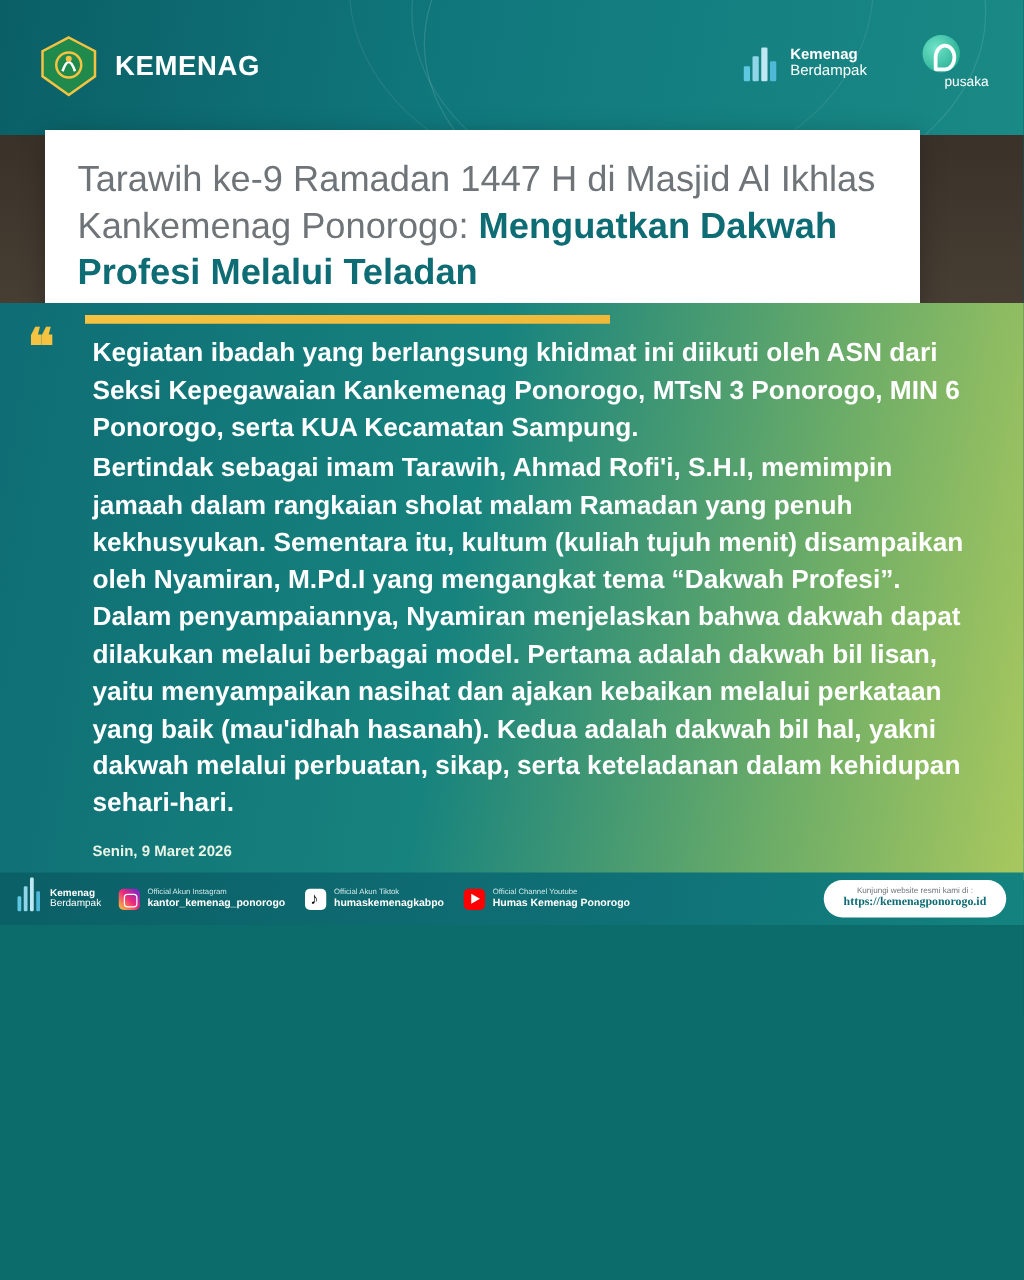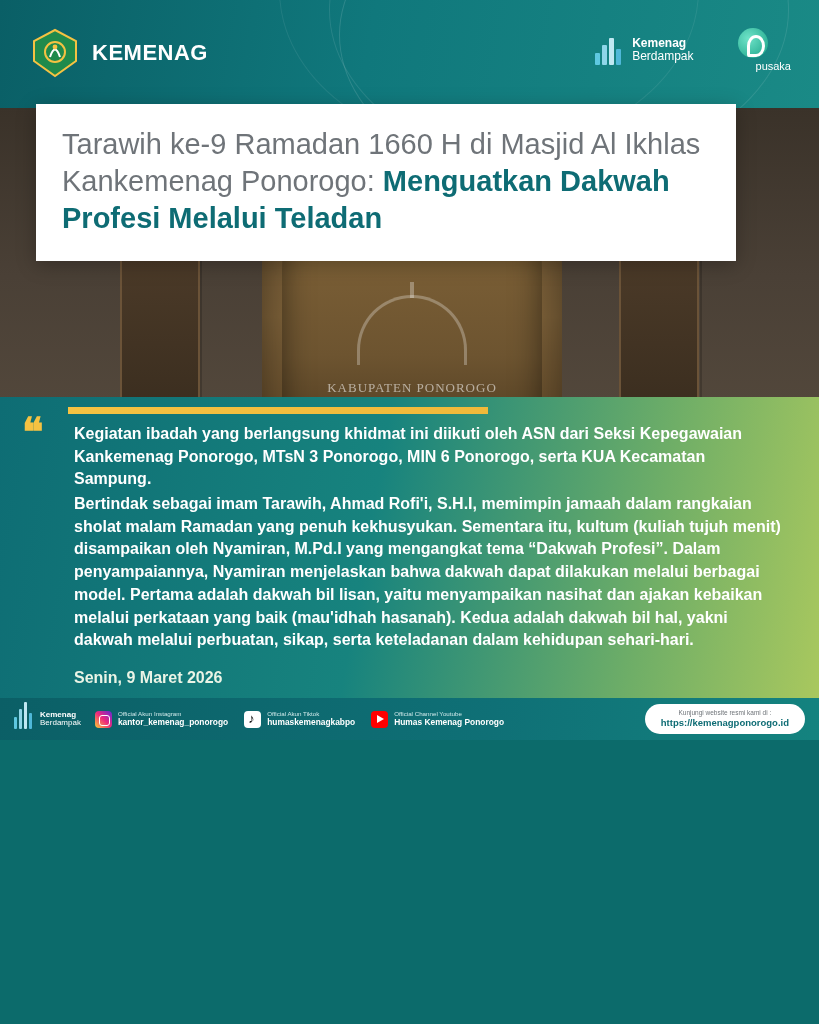--- a/index.html
+++ b/index.html
@@ -222,28 +222,28 @@
   }
   .quote-mark {
     position: absolute; left: 22px; top: 22px;
     color: #f5c242; font-size: 40px; font-weight: bold;
     font-family: "Liberation Serif", serif; line-height: 0.7;
     letter-spacing: -2px;
   }
   .quote-body {
     margin-left: 40px;
     color: #ffffff;
-    font-size: 16px;
+    font-size: 21px;
     line-height: 1.42;
     font-weight: bold;
   }
   .quote-body p { margin-bottom: 2px; }
   .quote-meta {
     margin-left: 40px; margin-top: 14px;
-    color: #eaf4e6; font-size: 16px; line-height: 1.5;
+    color: #eaf4e6; font-size: 12px; line-height: 1.5;
   }
   .quote-meta .date { font-weight: bold; }
 
   
   .footer {
     position: absolute; left: 0; bottom: 0; width: 819px; height: 42px;
     background: linear-gradient(100deg, #0b5f66 0%, #0f7076 60%, #14837f 100%);
     display: flex; align-items: center; padding: 0 14px;
     gap: 14px;
   }
@@ -285,21 +285,21 @@
 
   .website-pill {
     margin-left: auto;
     background: #ffffff;
     border-radius: 20px;
     padding: 5px 16px;
     text-align: center;
     line-height: 1.2;
   }
   .website-pill .w1 { color: #6f7479; font-size: 6.5px; }
-  .website-pill .w2 { color: #0e6c74; font-size: 9.5px; font-weight: bold; }
+  .website-pill .w2 { color: #0e6c74; font-size: 9.5px; font-weight: bold; font-family: Liberation Serif, serif; }
 </style>
 </head>
 <body>
 
 <div class="poster">
 
   <div class="topbar">
     <div class="swoosh"></div>
     <div class="swoosh2"></div>
     <div class="swoosh3"></div>
@@ -403,21 +403,21 @@
     <div class="person person-right">
       <div class="p-cap" style="left:52px; top:106px; width:58px; height:32px;"></div>
       <div class="p-head" style="left:56px; top:128px; width:52px; height:60px; border-radius:26px 26px 24px 24px; background:#6d4c35;"></div>
       <div class="p-body" style="left:14px; top:180px; width:140px; height:160px; background:#1b2028;"></div>
       <div class="mic"></div>
       <div class="p-sarung" style="left:-8px; top:300px; width:210px; height:80px; background:linear-gradient(180deg,#6a5a33,#463a1e);"></div>
     </div>
   </div>
 
   <div class="headline-card">
-    <div class="headline"><span>Tarawih ke-9 Ramadan 1660 H di Masjid Al Ikhlas Kankemenag Ponorogo: </span><b>Menguatkan Dakwah Profesi Melalui Teladan</b></div>
+    <div class="headline"><span>Tarawih ke-9 Ramadan 1447 H di Masjid Al Ikhlas Kankemenag Ponorogo: </span><b>Menguatkan Dakwah Profesi Melalui Teladan</b></div>
   </div>
 
   <div class="quote-block">
     <div class="accent-bar"></div>
     <div class="quote-mark">❝</div>
     <div class="quote-body">
       <p>Kegiatan ibadah yang berlangsung khidmat ini diikuti oleh ASN dari Seksi Kepegawaian Kankemenag Ponorogo, MTsN 3 Ponorogo, MIN 6 Ponorogo, serta KUA Kecamatan Sampung.</p>
       <p>Bertindak sebagai imam Tarawih, Ahmad Rofi'i, S.H.I, memimpin jamaah dalam rangkaian sholat malam Ramadan yang penuh kekhusyukan. Sementara itu, kultum (kuliah tujuh menit) disampaikan oleh Nyamiran, M.Pd.I yang mengangkat tema “Dakwah Profesi”. Dalam penyampaiannya, Nyamiran menjelaskan bahwa dakwah dapat dilakukan melalui berbagai model. Pertama adalah dakwah bil lisan, yaitu menyampaikan nasihat dan ajakan kebaikan melalui perkataan yang baik (mau'idhah hasanah). Kedua adalah dakwah bil hal, yakni dakwah melalui perbuatan, sikap, serta keteladanan dalam kehidupan sehari-hari.</p>
     </div>
     <div class="quote-meta">

